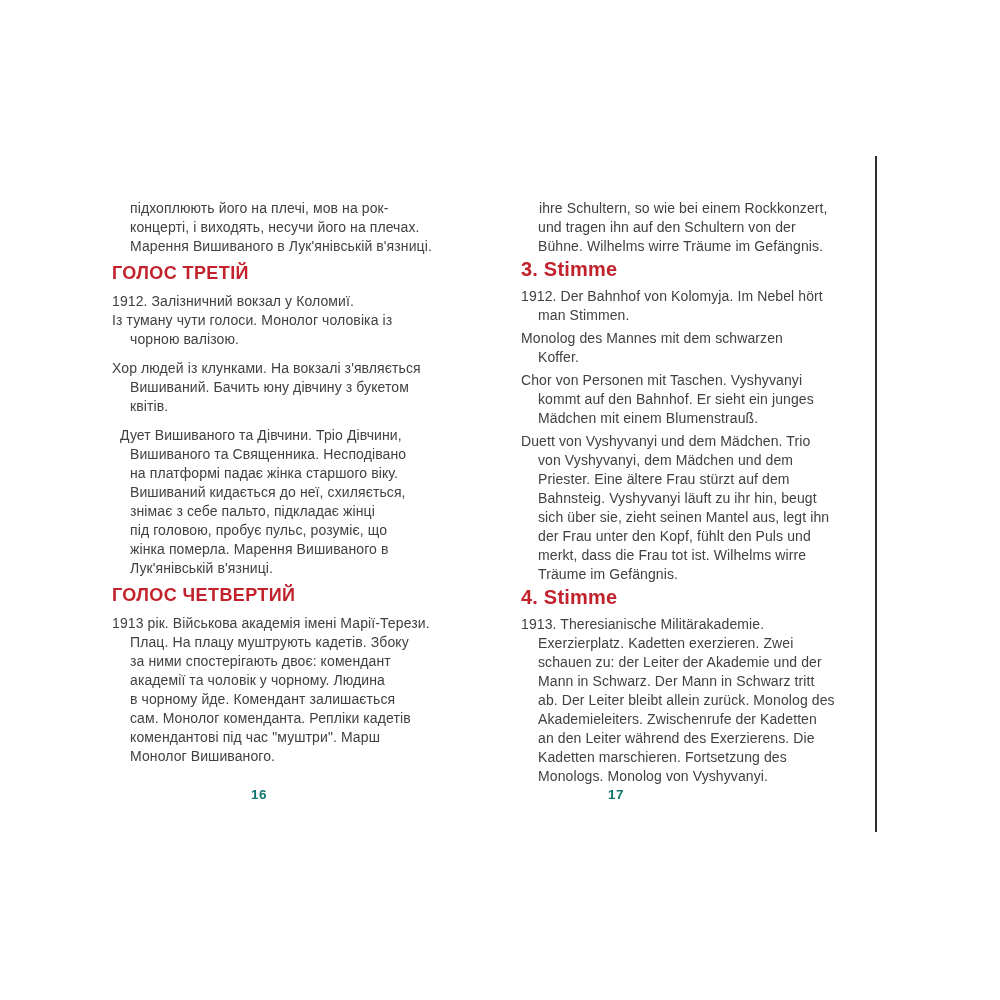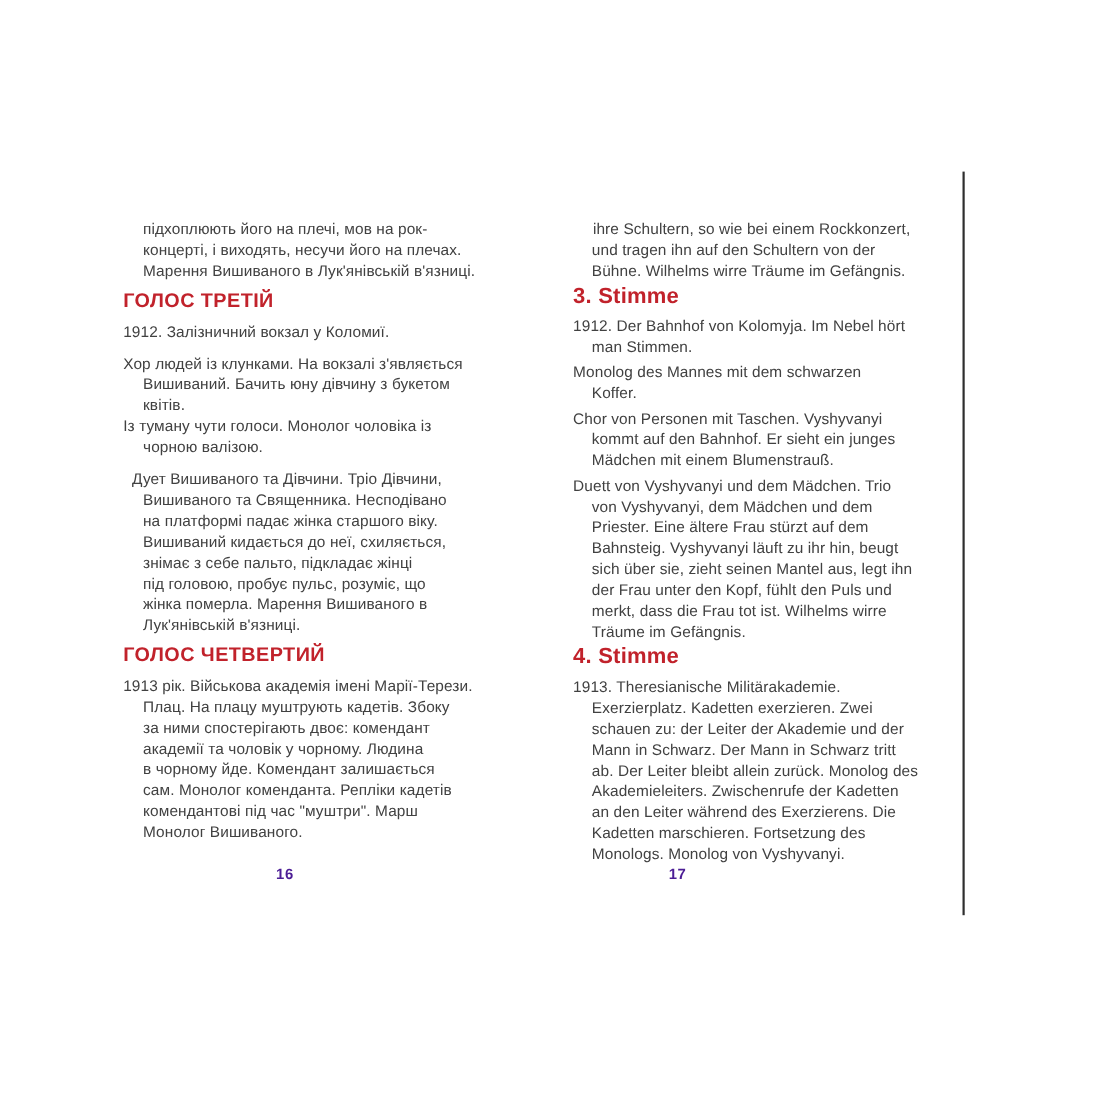--- a/index.html
+++ b/index.html
@@ -58,21 +58,21 @@
     line-height: 22px;
     letter-spacing: 0.2px;
     margin: 2px 0 7px 0;
   }
 
   .page-num {
     position: absolute;
     top: 787px;
     font-size: 13.5px;
     font-weight: bold;
-    color: #4c1d95;
+    color: #0f766e;
     letter-spacing: 0.5px;
   }
   #page-num-left  { left: 251px; }
   #page-num-right { left: 608px; }
 
   #page-edge-rule {
     position: absolute;
     left: 875px;
     top: 156px;
     width: 2px;
@@ -88,28 +88,28 @@
   <div id="left-column" class="column">
       <div class="para cont">
         <div class="line">підхоплюють його на плечі, мов на рок-</div>
         <div class="line">концерті, і виходять, несучи його на плечах.</div>
         <div class="line">Марення Вишиваного в Лук'янівській в'язниці.</div>
       </div>
       <div class="heading">ГОЛОС ТРЕТІЙ</div>
       <div class="para">
         <div class="line">1912. Залізничний вокзал у Коломиї.</div>
       </div>
+      <div class="para">
+        <div class="line">Із туману чути голоси. Монолог чоловіка із</div>
+        <div class="line">чорною валізою.</div>
+      </div>
       <div class="para gap">
         <div class="line">Хор людей із клунками. На вокзалі з'являється</div>
         <div class="line">Вишиваний. Бачить юну дівчину з букетом</div>
         <div class="line">квітів.</div>
-      </div>
-      <div class="para">
-        <div class="line">Із туману чути голоси. Монолог чоловіка із</div>
-        <div class="line">чорною валізою.</div>
       </div>
       <div class="para gap first-indent">
         <div class="line">Дует Вишиваного та Дівчини. Тріо Дівчини,</div>
         <div class="line">Вишиваного та Священника. Несподівано</div>
         <div class="line">на платформі падає жінка старшого віку.</div>
         <div class="line">Вишиваний кидається до неї, схиляється,</div>
         <div class="line">знімає з себе пальто, підкладає жінці</div>
         <div class="line">під головою, пробує пульс, розуміє, що</div>
         <div class="line">жінка померла. Марення Вишиваного в</div>
         <div class="line">Лук'янівській в'язниці.</div>

